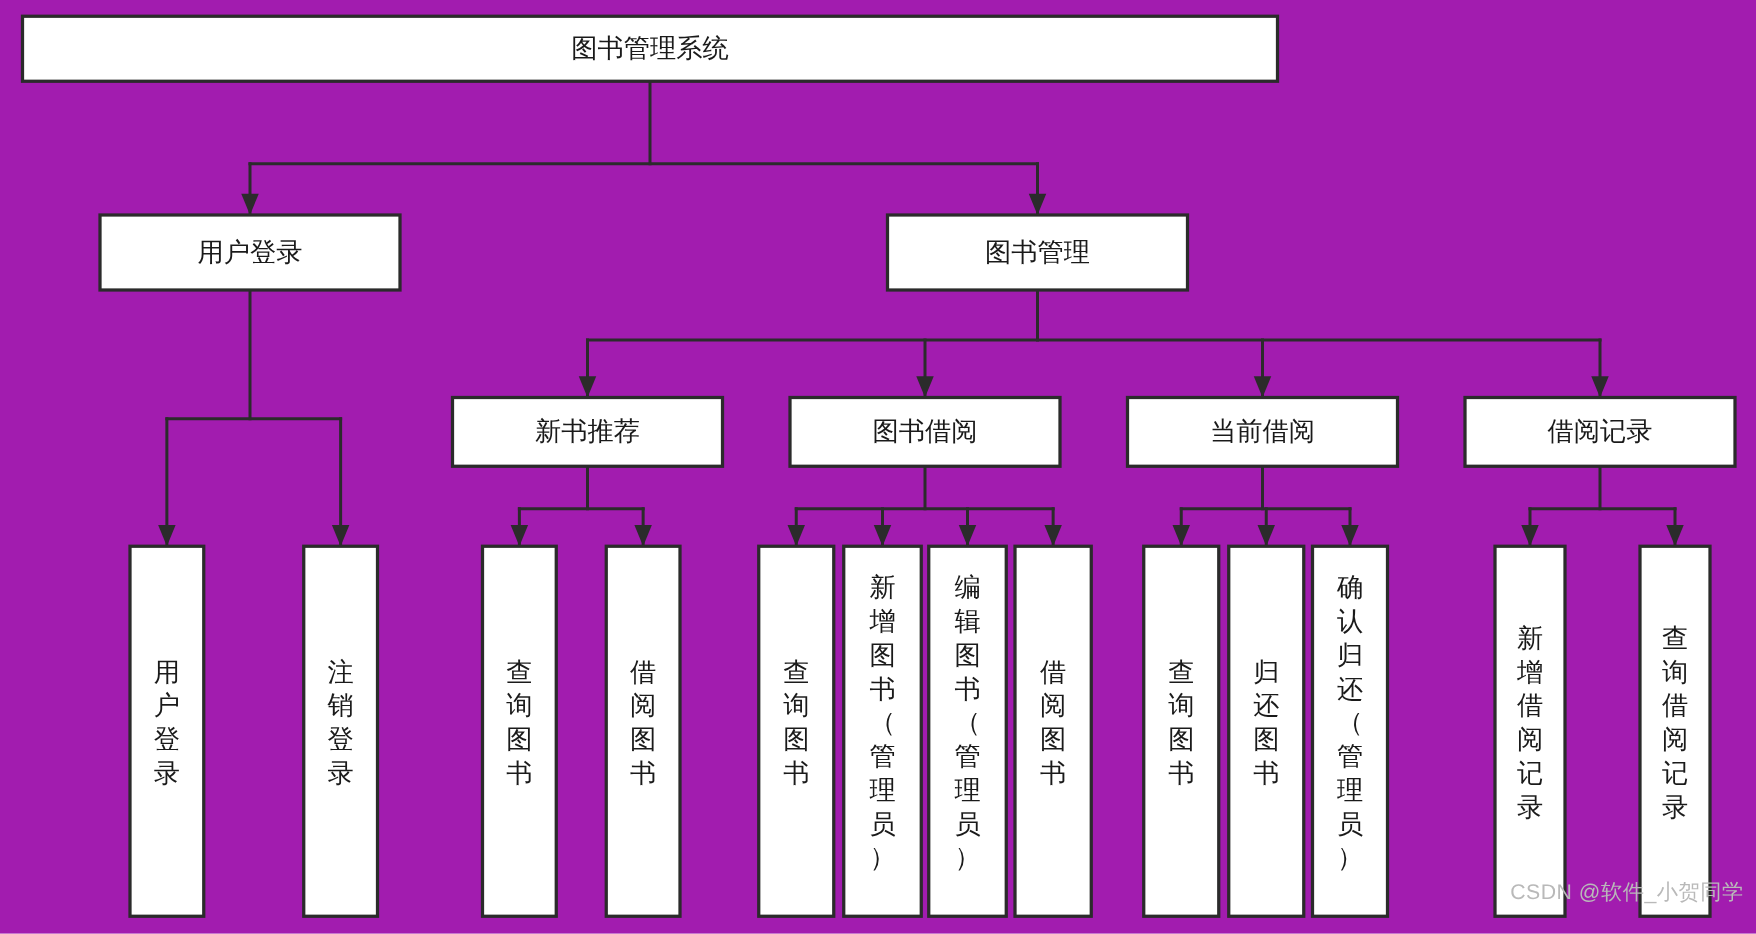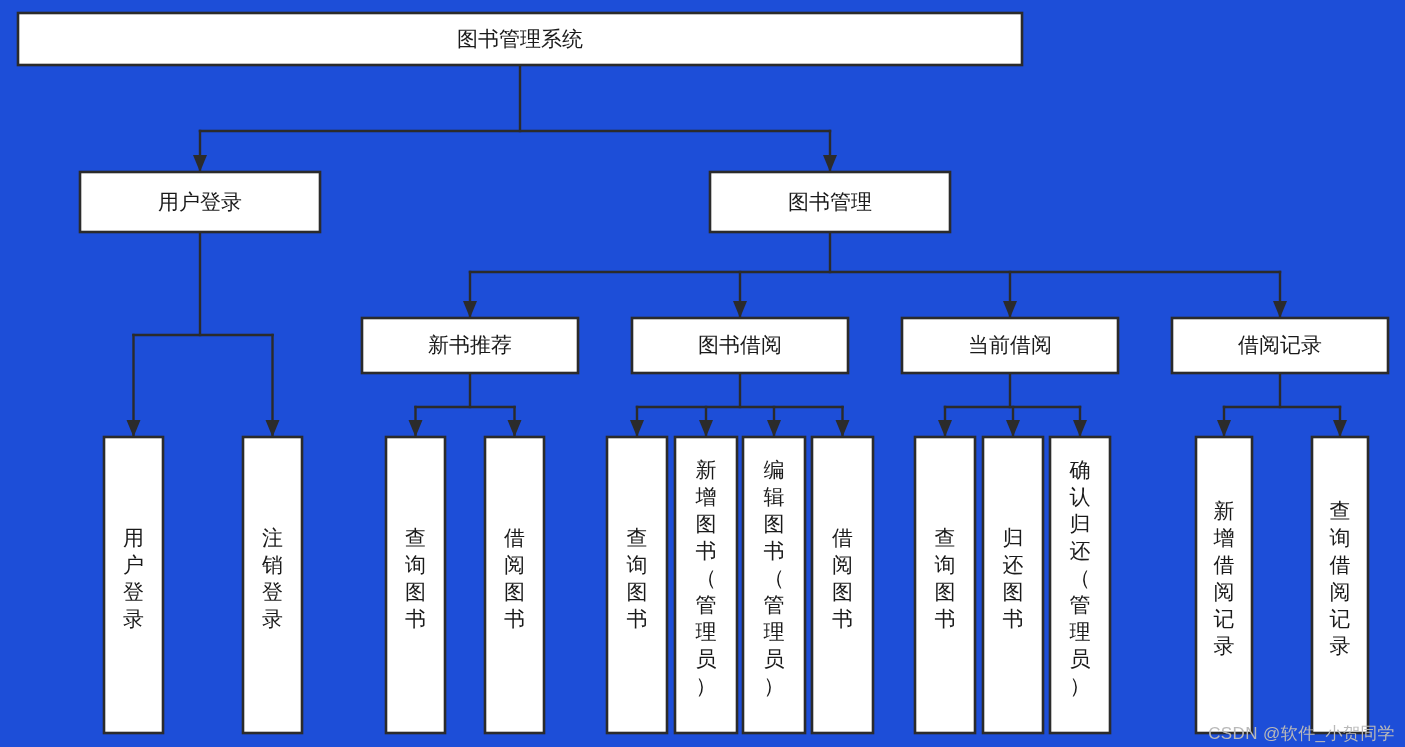--- a/index.html
+++ b/index.html
@@ -8,21 +8,21 @@
     padding: 0;
     background: #ffffff;
   }
   body {
     font-family: "Liberation Sans", "DejaVu Sans", sans-serif;
   }
   #diagram-root {
     position: relative;
     width: 1405px;
     height: 747px;
-    background: #1d4ed8;
+    background: #a21caf;
     overflow: hidden;
   }
   svg.tree-canvas {
     position: absolute;
     left: 0;
     top: 0;
     width: 1405px;
     height: 747px;
     display: block;
   }
@@ -50,21 +50,21 @@
   }
   .node-label-vertical {
     fill: #1a1a1a;
     font-family: "Liberation Sans", "DejaVu Sans", sans-serif;
     font-size: 21px;
     text-anchor: middle;
   }
   .watermark-text {
     position: absolute;
     right: 10px;
-    bottom: 2px;
+    bottom: 22px;
     font-family: "Liberation Sans", "DejaVu Sans", sans-serif;
     font-size: 17px;
     color: #b9b9b9;
     white-space: nowrap;
     letter-spacing: 0.4px;
     margin-left: 19px;
   }
 </style>
 </head>
 <body>

